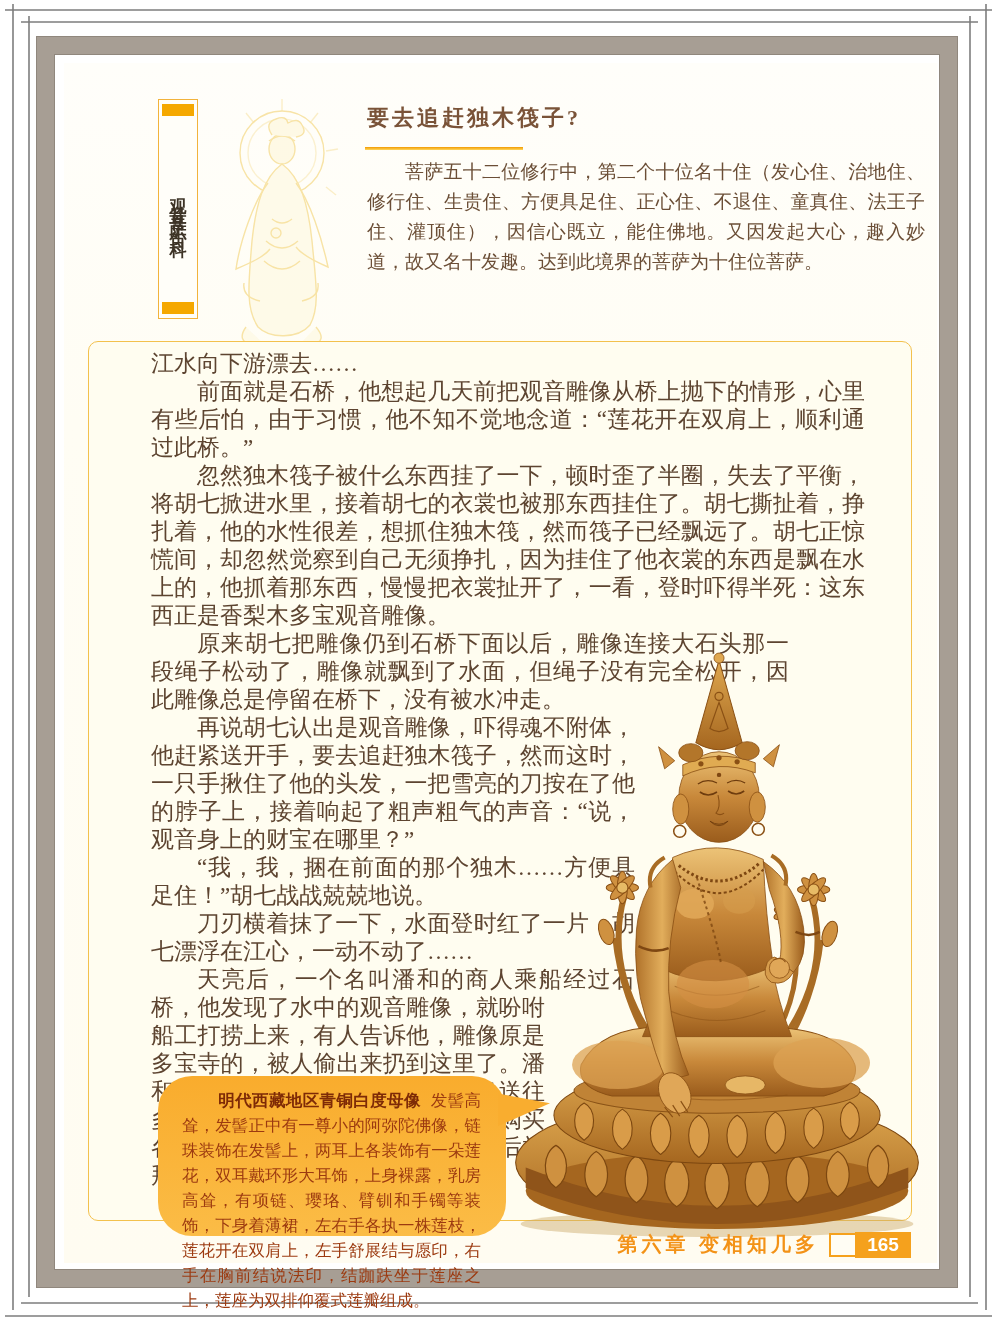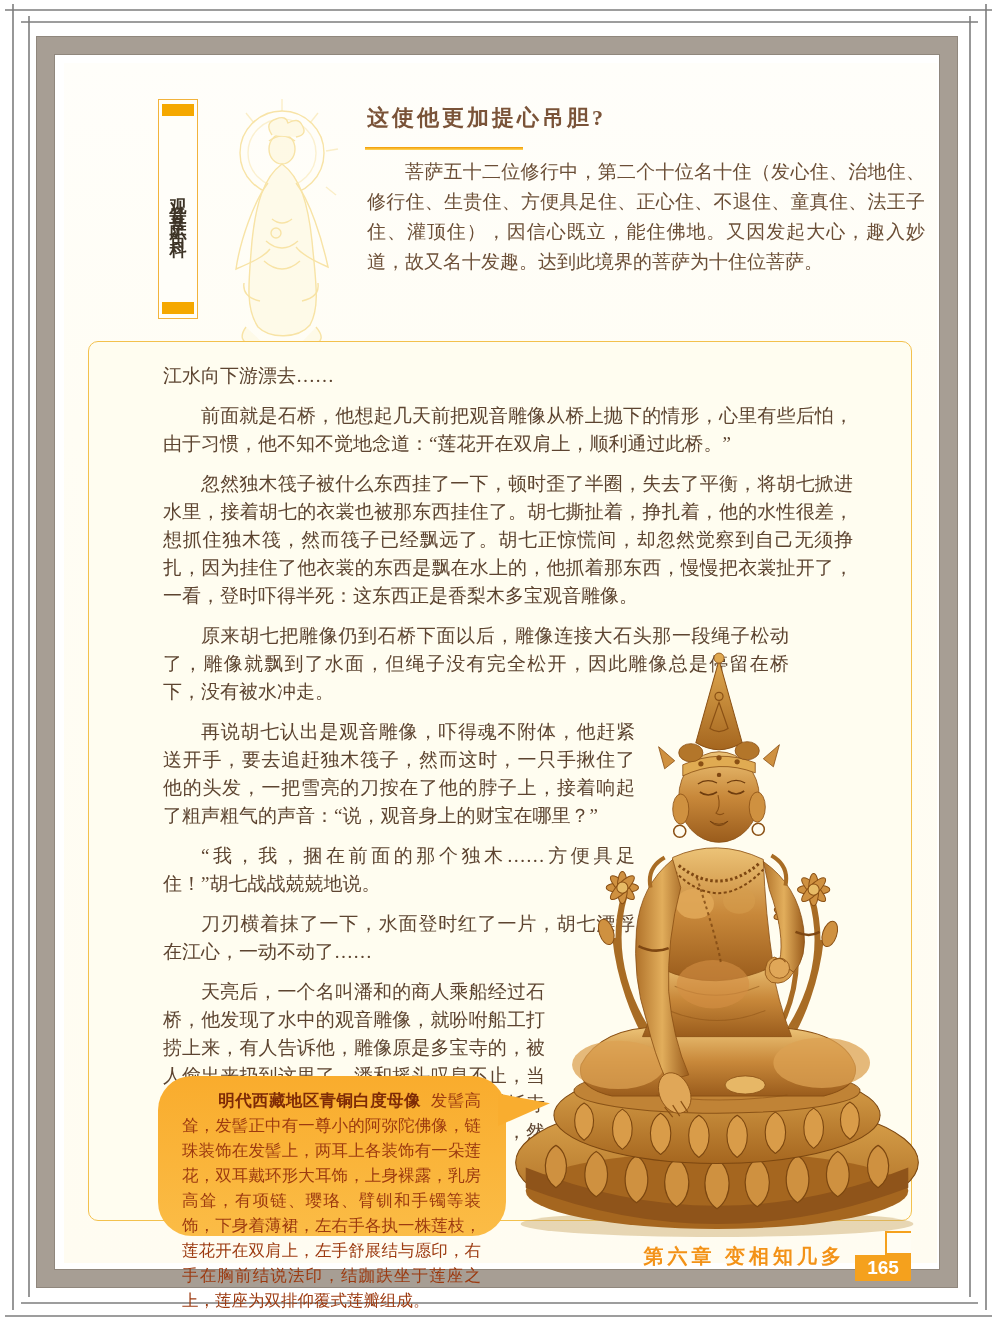--- a/index.html
+++ b/index.html
@@ -49,21 +49,21 @@
     position:absolute;left:303px;top:94px;width:558px;margin:0;
     font-size:19px;line-height:30px;color:#6b4e36;text-align:justify;text-indent:2em;
   }
   
   .story-box{
     position:absolute;left:24px;top:278px;width:824px;height:880px;
     border:1px solid #f3c14d;border-radius:10px;background:#fffdf0;box-sizing:border-box;
     padding:8px 46px 0 62px;
   }
   .story-text p{
-    margin:12px;font-size:19px;line-height:28px;color:#5d4430;
+    margin:0;font-size:23px;line-height:28px;color:#5d4430;
     text-align:justify;text-indent:2em;
   }
   .story-text p.no-indent{text-indent:0;}
   .fl{float:right;clear:right;}
   .fl.s1{width:76px;height:84px;}
   .fl.s2{width:230px;height:282px;}
   .fl.s3{width:320px;height:300px;}
   
   .statue{position:absolute;left:441px;top:581px;width:424px;height:597px;z-index:3;}
   
@@ -82,21 +82,21 @@
   }
   .bubble-text .cap-title{font-weight:bold;color:#7e2a06;margin-left:2.2em;margin-right:.6em;}
   
   .footer{
     position:absolute;right:26px;top:1168px;display:flex;align-items:center;gap:10px;z-index:5;
   }
   .chapter{
     font-size:20px;font-weight:bold;color:#f39217;letter-spacing:4px;
     font-family:"Liberation Sans","DejaVu Sans",sans-serif;
   }
-  .page-badge{display:flex;align-items:flex-end;flex-direction:column;}
+  .page-badge{display:flex;align-items:center;}
   .badge-white{width:24px;height:20px;background:#fffdf4;border:2px solid #f5a11d;border-right:none;}
   .badge-orange{
     width:56px;height:26px;background:#f5a11d;color:#ffffff;
     display:flex;align-items:center;justify-content:center;
     font-size:19px;font-weight:bold;font-family:"Liberation Sans","DejaVu Sans",sans-serif;
   }
 </style>
 </head>
 <body>
 
@@ -146,21 +146,21 @@
       <circle cx="70" cy="142" r="5" fill="#fdf3cd"></circle>
       <path d="M40 236 q-10 14 6 18 q-14 6 2 12 q16 8 28 4" fill="#fdf6d8"></path>
       <path d="M110 236 q12 14 -4 18 q14 6 -2 12 q-14 8 -26 4" fill="#fdf6d8"></path>
       <path d="M48 252 q28 16 56 0"></path>
         <path d="M56 262 q20 10 40 0"></path>
       <path d="M96 210 q18 -4 16 -18"></path>
         <path d="M54 210 q-18 -4 -16 -18"></path>
     </g>
   </svg>
 
-  <h1 class="header-title">这使他更加提心吊胆?</h1>
+  <h1 class="header-title">要去追赶独木筏子?</h1>
   <div class="title-underline"></div>
   <p class="intro">菩萨五十二位修行中，第二个十位名十住（发心住、治地住、修行住、生贵住、方便具足住、正心住、不退住、童真住、法王子住、灌顶住），因信心既立，能住佛地。又因发起大心，趣入妙道，故又名十发趣。达到此境界的菩萨为十住位菩萨。</p>
 
   <div class="story-box">
     <div class="story-text">
       <p class="no-indent">江水向下游漂去……</p>
       <p>前面就是石桥，他想起几天前把观音雕像从桥上抛下的情形，心里有些后怕，由于习惯，他不知不觉地念道：“莲花开在双肩上，顺利通过此桥。”</p>
       <p>忽然独木筏子被什么东西挂了一下，顿时歪了半圈，失去了平衡，将胡七掀进水里，接着胡七的衣裳也被那东西挂住了。胡七撕扯着，挣扎着，他的水性很差，想抓住独木筏，然而筏子已经飘远了。胡七正惊慌间，却忽然觉察到自己无须挣扎，因为挂住了他衣裳的东西是飘在水上的，他抓着那东西，慢慢把衣裳扯开了，一看，登时吓得半死：这东西正是香梨木多宝观音雕像。</p>
       <div class="fl s1"></div>
       <div class="fl s2"></div>

